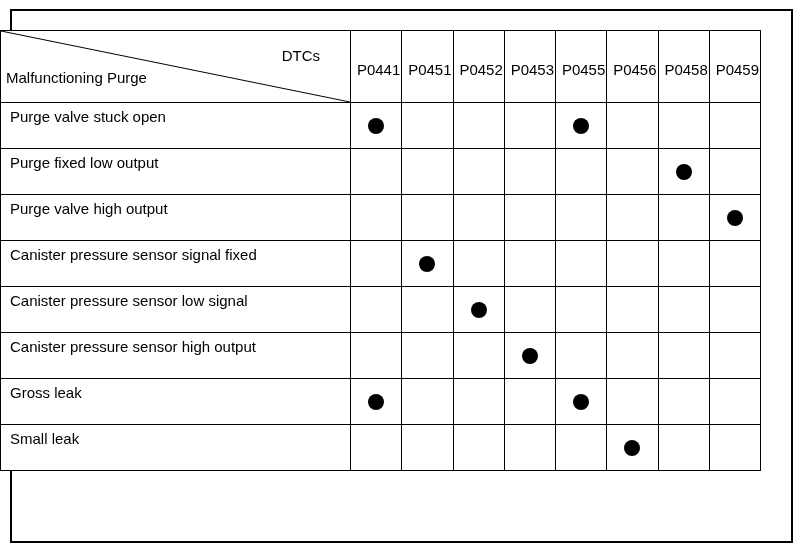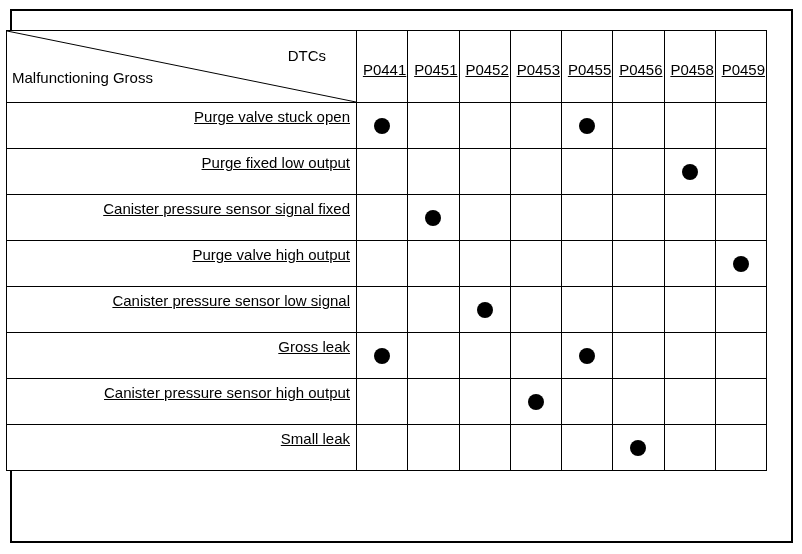--- a/index.html
+++ b/index.html
@@ -16,26 +16,25 @@
     background: #ffffff;
   }
   .outer-frame {
     position: absolute;
     left: 10px; top: 9px;
     width: 783px; height: 534px;
     border: 2px solid #000000;
   }
   table.dtc-matrix {
     position: absolute;
-    left: 6px; top: 30px;
+    left: 0; top: 30px;
     width: 761px;
     border-collapse: collapse;
     table-layout: fixed;
     background: #ffffff;
-    text-decoration: underline;
   }
   table.dtc-matrix th,
   table.dtc-matrix td {
     border: 1px solid #000000;
     font-size: 15px;
     font-weight: normal;
     color: #000000;
     overflow: hidden;
   }
   thead tr { height: 72px; }
@@ -59,21 +58,21 @@
     position: absolute;
     bottom: 16px; left: 5px;
     font-size: 15px;
   }
   th.col-header {
     text-align: right;
     vertical-align: middle;
     padding-top: 6px;
   }
   td.row-label {
-    text-align: right;
+    text-align: left;
     vertical-align: top;
     padding: 5px 6px 0 9px;
     white-space: nowrap;
   }
   td.matrix-cell {
     text-align: center;
     vertical-align: middle;
     padding: 0;
   }
   .dot {
@@ -101,21 +100,21 @@
         <col>
         <col>
       </colgroup>
     <thead>
       <tr>
         <th class="corner-cell">
           <svg class="diag" viewBox="0 0 100 100" preserveAspectRatio="none">
             <line x1="0" y1="0" x2="100" y2="100" stroke="#000000" stroke-width="1" vector-effect="non-scaling-stroke"></line>
           </svg>
           <span class="corner-top-label">DTCs</span>
-          <span class="corner-bottom-label">Malfunctioning Gross</span>
+          <span class="corner-bottom-label">Malfunctioning Purge</span>
         </th>
       <th class="col-header">P0441</th>
           <th class="col-header">P0451</th>
           <th class="col-header">P0452</th>
           <th class="col-header">P0453</th>
           <th class="col-header">P0455</th>
           <th class="col-header">P0456</th>
           <th class="col-header">P0458</th>
           <th class="col-header">P0459</th>
         </tr>
@@ -143,82 +142,82 @@
           <td class="matrix-cell"></td>
           <td class="matrix-cell"></td>
           <td class="matrix-cell"></td>
           <td class="matrix-cell"></td>
           <td class="matrix-cell">
             <div class="dot" style="background: rgb(0, 0, 0);"></div>
           </td>
           <td class="matrix-cell"></td>
         </tr>
         <tr>
+          <td class="row-label">Purge valve high output</td>
+          <td class="matrix-cell"></td>
+          <td class="matrix-cell"></td>
+          <td class="matrix-cell"></td>
+          <td class="matrix-cell"></td>
+          <td class="matrix-cell"></td>
+          <td class="matrix-cell"></td>
+          <td class="matrix-cell"></td>
+          <td class="matrix-cell">
+            <div class="dot" style="background: rgb(0, 0, 0);"></div>
+          </td>
+        </tr>
+        <tr>
           <td class="row-label">Canister pressure sensor signal fixed</td>
           <td class="matrix-cell"></td>
           <td class="matrix-cell">
             <div class="dot" style="background: rgb(0, 0, 0);"></div>
           </td>
           <td class="matrix-cell"></td>
           <td class="matrix-cell"></td>
           <td class="matrix-cell"></td>
           <td class="matrix-cell"></td>
           <td class="matrix-cell"></td>
           <td class="matrix-cell"></td>
         </tr>
         <tr>
-          <td class="row-label">Purge valve high output</td>
-          <td class="matrix-cell"></td>
-          <td class="matrix-cell"></td>
-          <td class="matrix-cell"></td>
-          <td class="matrix-cell"></td>
-          <td class="matrix-cell"></td>
-          <td class="matrix-cell"></td>
-          <td class="matrix-cell"></td>
-          <td class="matrix-cell">
-            <div class="dot" style="background: rgb(0, 0, 0);"></div>
-          </td>
-        </tr>
-        <tr>
           <td class="row-label">Canister pressure sensor low signal</td>
           <td class="matrix-cell"></td>
           <td class="matrix-cell"></td>
           <td class="matrix-cell">
             <div class="dot" style="background: rgb(0, 0, 0);"></div>
           </td>
           <td class="matrix-cell"></td>
           <td class="matrix-cell"></td>
           <td class="matrix-cell"></td>
           <td class="matrix-cell"></td>
           <td class="matrix-cell"></td>
         </tr>
         <tr>
+          <td class="row-label">Canister pressure sensor high output</td>
+          <td class="matrix-cell"></td>
+          <td class="matrix-cell"></td>
+          <td class="matrix-cell"></td>
+          <td class="matrix-cell">
+            <div class="dot" style="background: rgb(0, 0, 0);"></div>
+          </td>
+          <td class="matrix-cell"></td>
+          <td class="matrix-cell"></td>
+          <td class="matrix-cell"></td>
+          <td class="matrix-cell"></td>
+        </tr>
+        <tr>
           <td class="row-label">Gross leak</td>
           <td class="matrix-cell">
             <div class="dot" style="background: rgb(0, 0, 0);"></div>
           </td>
           <td class="matrix-cell"></td>
           <td class="matrix-cell"></td>
           <td class="matrix-cell"></td>
           <td class="matrix-cell">
             <div class="dot" style="background: rgb(0, 0, 0);"></div>
           </td>
-          <td class="matrix-cell"></td>
-          <td class="matrix-cell"></td>
-          <td class="matrix-cell"></td>
-        </tr>
-        <tr>
-          <td class="row-label">Canister pressure sensor high output</td>
-          <td class="matrix-cell"></td>
-          <td class="matrix-cell"></td>
-          <td class="matrix-cell"></td>
-          <td class="matrix-cell">
-            <div class="dot" style="background: rgb(0, 0, 0);"></div>
-          </td>
-          <td class="matrix-cell"></td>
           <td class="matrix-cell"></td>
           <td class="matrix-cell"></td>
           <td class="matrix-cell"></td>
         </tr>
         <tr>
           <td class="row-label">Small leak</td>
           <td class="matrix-cell"></td>
           <td class="matrix-cell"></td>
           <td class="matrix-cell"></td>
           <td class="matrix-cell"></td>

